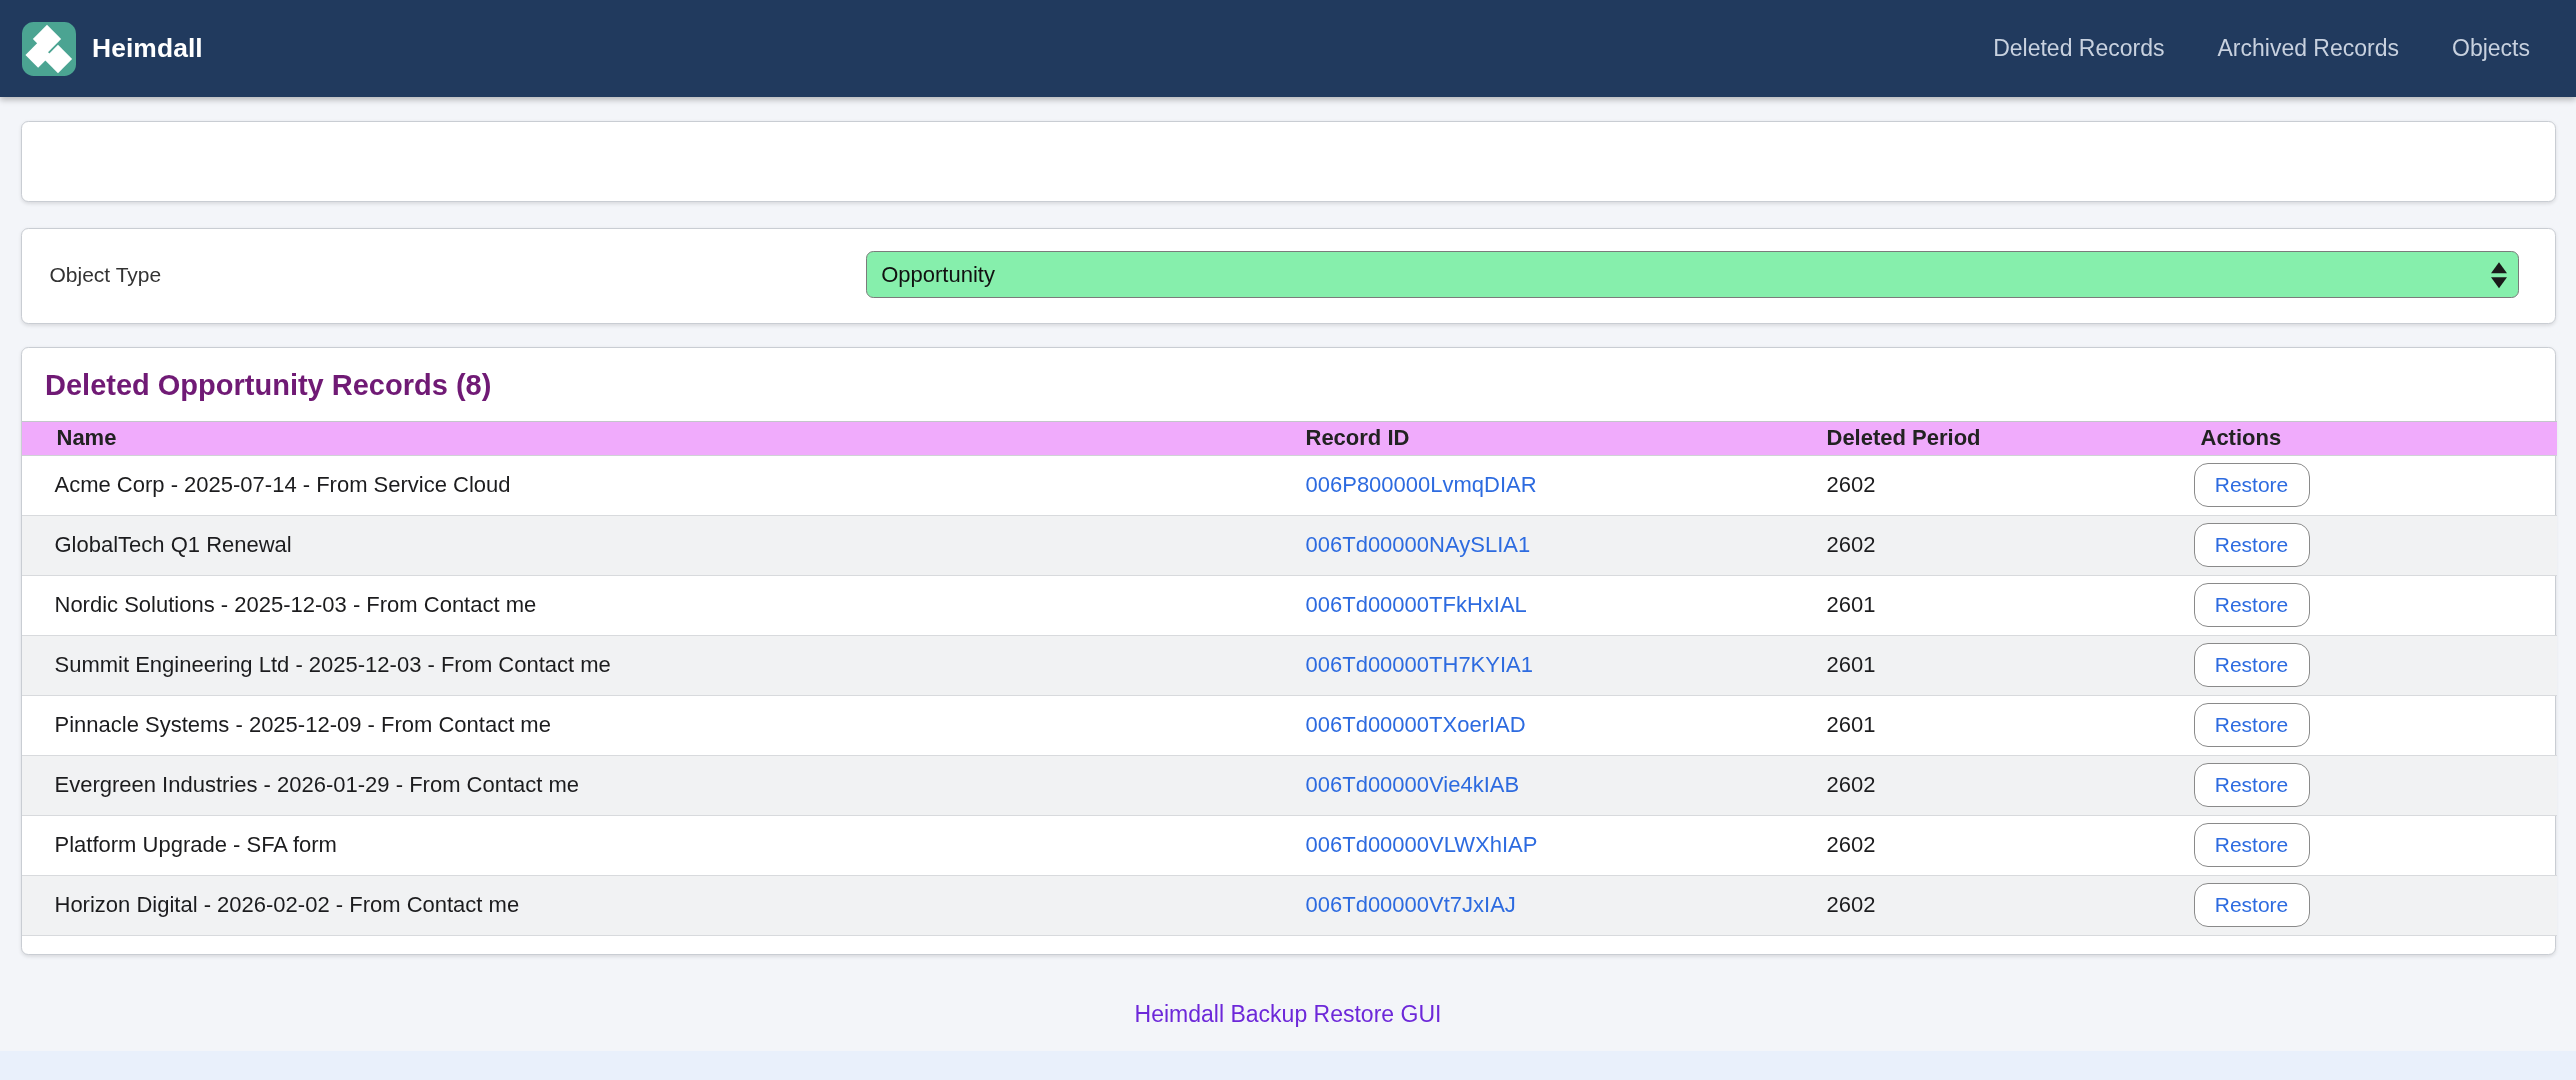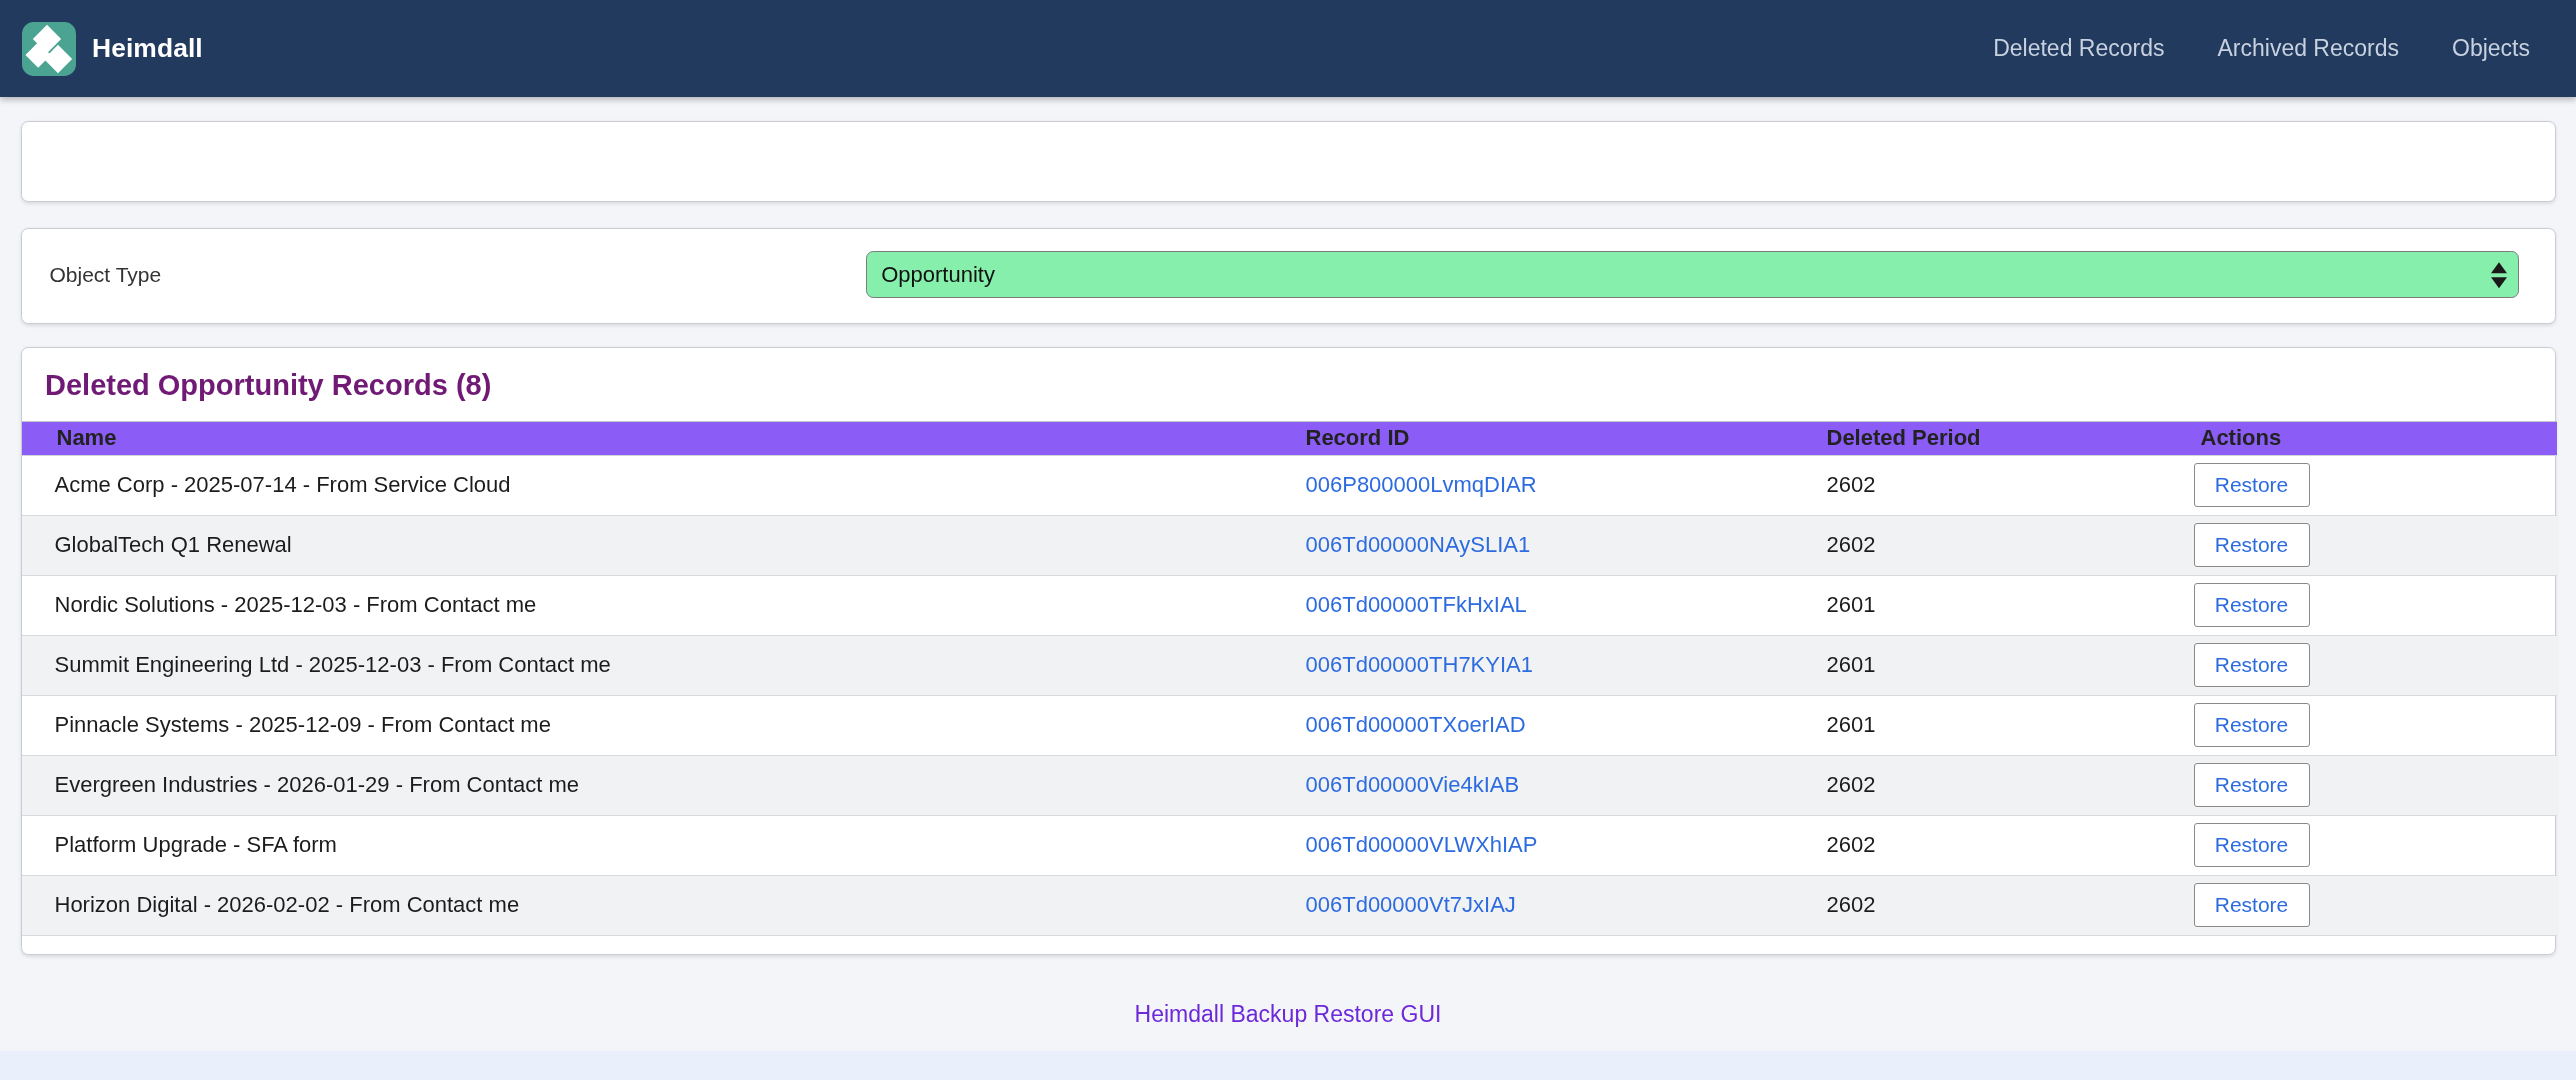--- a/index.html
+++ b/index.html
@@ -72,38 +72,38 @@
   .table-title {
     font-size:29px; font-weight:700; color:#701a75;
     margin:20.5px 0 19px 23.5px;
   }
   table.records { width:100%; border-collapse:collapse; table-layout:fixed; }
   table.records col.c1 { width:1255px; }
   table.records col.c2 { width:521px; }
   table.records col.c3 { width:374px; }
   table.records col.c4 { width:385px; }
   table.records thead th {
-    background:#8b5cf6; height:34px;
+    background:#f0abfc; height:34px;
     border-top:1.5px solid #c3c6ca; border-bottom:0.7px solid #cfd2d6;
     font-size:22px; font-weight:700; color:#222222; text-align:left;
     padding:0 7.3px 0 29px;
   }
   table.records thead th:first-child { padding-left:35px; }
   table.records tbody td {
     height:60px; font-size:22px; color:#1c1c1e;
     padding:0 7.3px 0 29px; vertical-align:middle;
     border-bottom:0.7px solid #d8dadd;
   }
   table.records tbody td:first-child { padding-left:33px; }
   table.records tbody td.actions { padding-left:22px; }
   table.records tbody tr:nth-child(even) { background:#f1f2f3; }
   a.rid { color:#2d6be0; text-decoration:none; cursor:pointer; }
   button.restore {
     width:116px; height:44px;
-    background:#ffffff; border:1.5px solid #8a8a8a; border-radius:3px;
+    background:#ffffff; border:1.5px solid #8a8a8a; border-radius:14px;
     color:#2d6be0; font-size:21px; cursor:pointer;
     font-family:"Liberation Sans","DejaVu Sans",sans-serif;
   }
 
   
   footer.page-footer { margin-top:46px; text-align:center; }
   footer.page-footer p { font-size:23px; color:#6d28d9; }
 </style>
 </head>
 <body>

